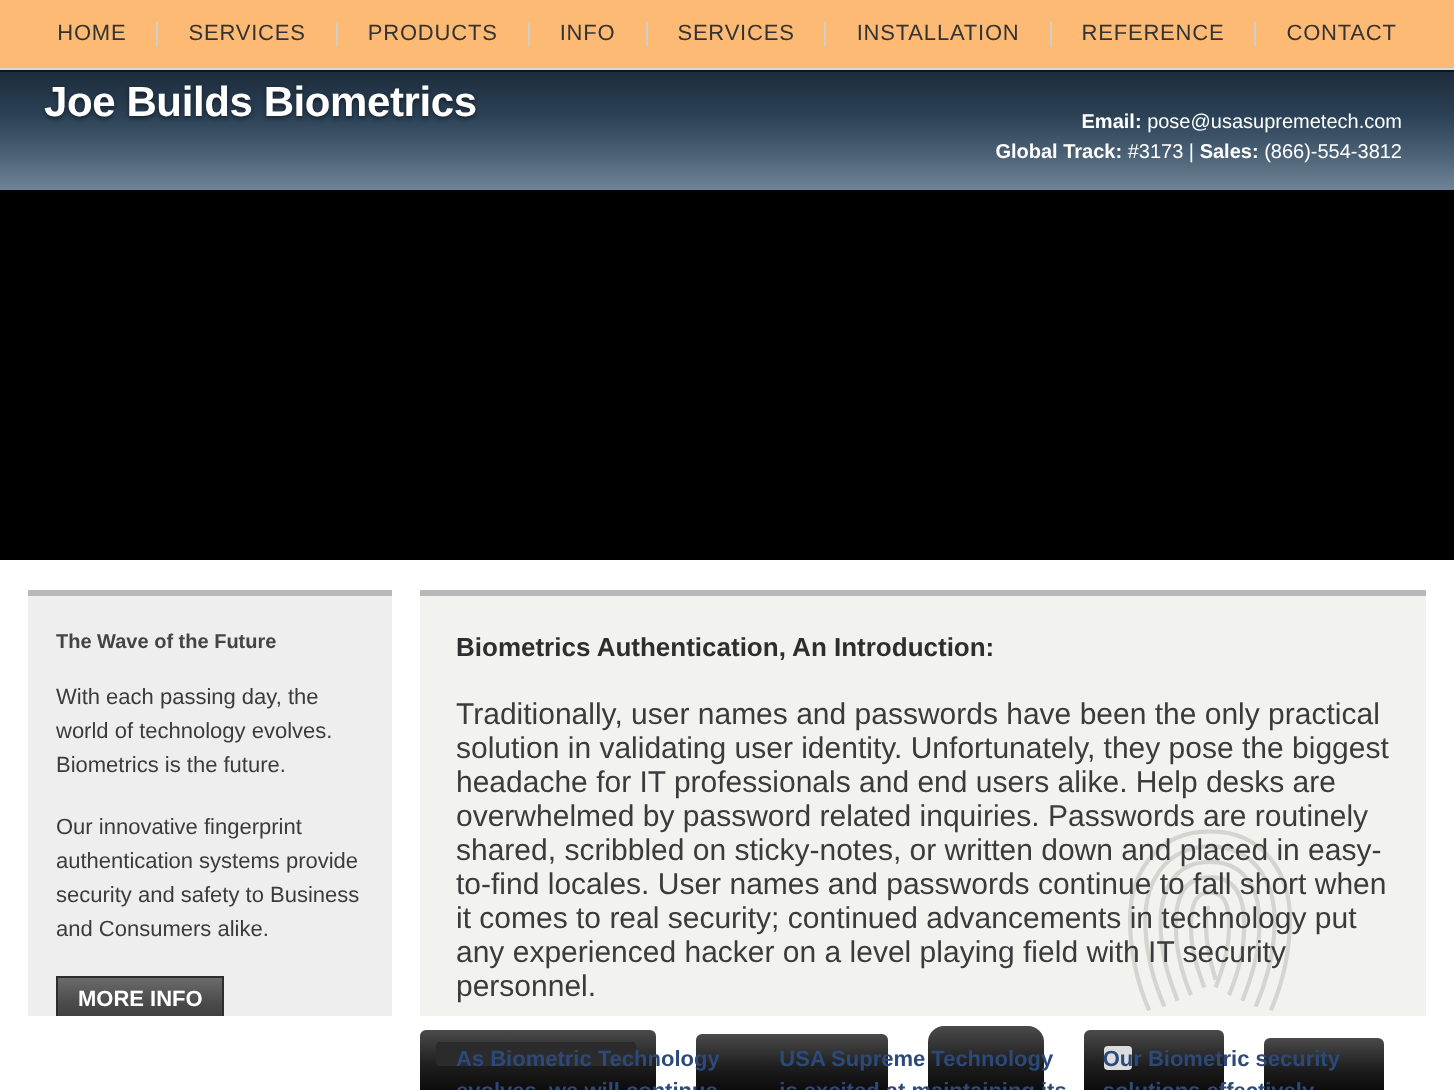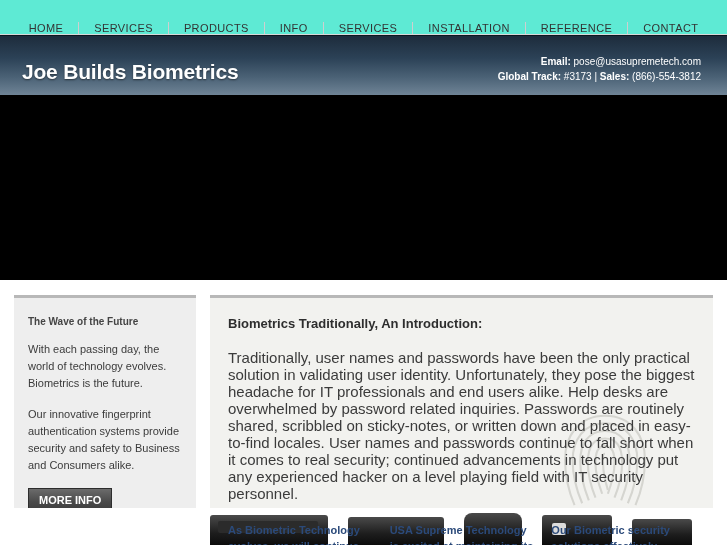--- a/index.html
+++ b/index.html
@@ -14,24 +14,24 @@
     position: relative;
     width: 727px;
     height: 545px;
     overflow: hidden;
     background: #ffffff;
   }
 
   
   .topnav {
     height: 35px;
-    background: #5eead4;
+    background: #fdba74;
     border-bottom: 1px solid #d8d8d8;
     display: flex;
-    align-items: flex-end;
+    align-items: center;
     justify-content: center;
     gap: 0px;
   }
   .topnav .nav-item {
     font-size: 11px;
     letter-spacing: 0.4px;
     color: #333333;
     padding: 0 15px;
     line-height: 12px;
     border-right: 1px solid #cfcfcf;
@@ -44,21 +44,21 @@
   .header {
     position: relative;
     height: 60px;
     background: linear-gradient(to bottom, #1d2c3c 0%, #2c4257 38%, #4b6276 70%, #6f8496 100%);
     border-top: 1px solid #0d1620;
     overflow: hidden;
   }
   .header .site-title {
     position: absolute;
     left: 22px;
-    top: 24px;
+    top: 4px;
     color: #ffffff;
     font-size: 21px;
     font-weight: bold;
     letter-spacing: -0.2px;
     text-shadow: 0 1px 2px rgba(0,0,0,.5);
   }
   .header .contact {
     position: absolute;
     right: 26px;
     top: 18px;
@@ -259,21 +259,21 @@
       <p>With each passing day, the world of technology evolves. Biometrics is the future.</p>
       <p>Our innovative fingerprint authentication systems provide security and safety to Business and Consumers alike.</p>
       <div class="more-info">MORE INFO</div>
       <div class="promo-box">
         <div class="promo-title">Data Security Solutions</div>
 
       </div>
     </div>
 
     <div class="main">
-      <h2>Biometrics Traditionally, An Introduction:</h2>
+      <h2>Biometrics Authentication, An Introduction:</h2>
 
       <svg class="fingerprint" viewBox="0 0 100 124">
         <g fill="none" stroke="#b9b9b2" stroke-width="2.2">
           <path d="M50 6 C22 6 8 28 8 52 C8 70 12 86 18 100"></path>
           <path d="M50 14 C27 14 16 32 16 53 C16 70 20 84 26 98"></path>
           <path d="M50 22 C32 22 24 36 24 54 C24 70 28 82 33 95"></path>
           <path d="M50 30 C37 30 32 40 32 55 C32 69 35 80 40 92"></path>
           <path d="M50 38 C42 38 40 45 40 56 C40 68 43 77 47 88"></path>
           <path d="M50 46 C47 46 48 50 48 57 C48 66 50 74 53 84"></path>
           <path d="M50 6 C78 6 92 28 92 52 C92 70 88 86 82 100"></path>

